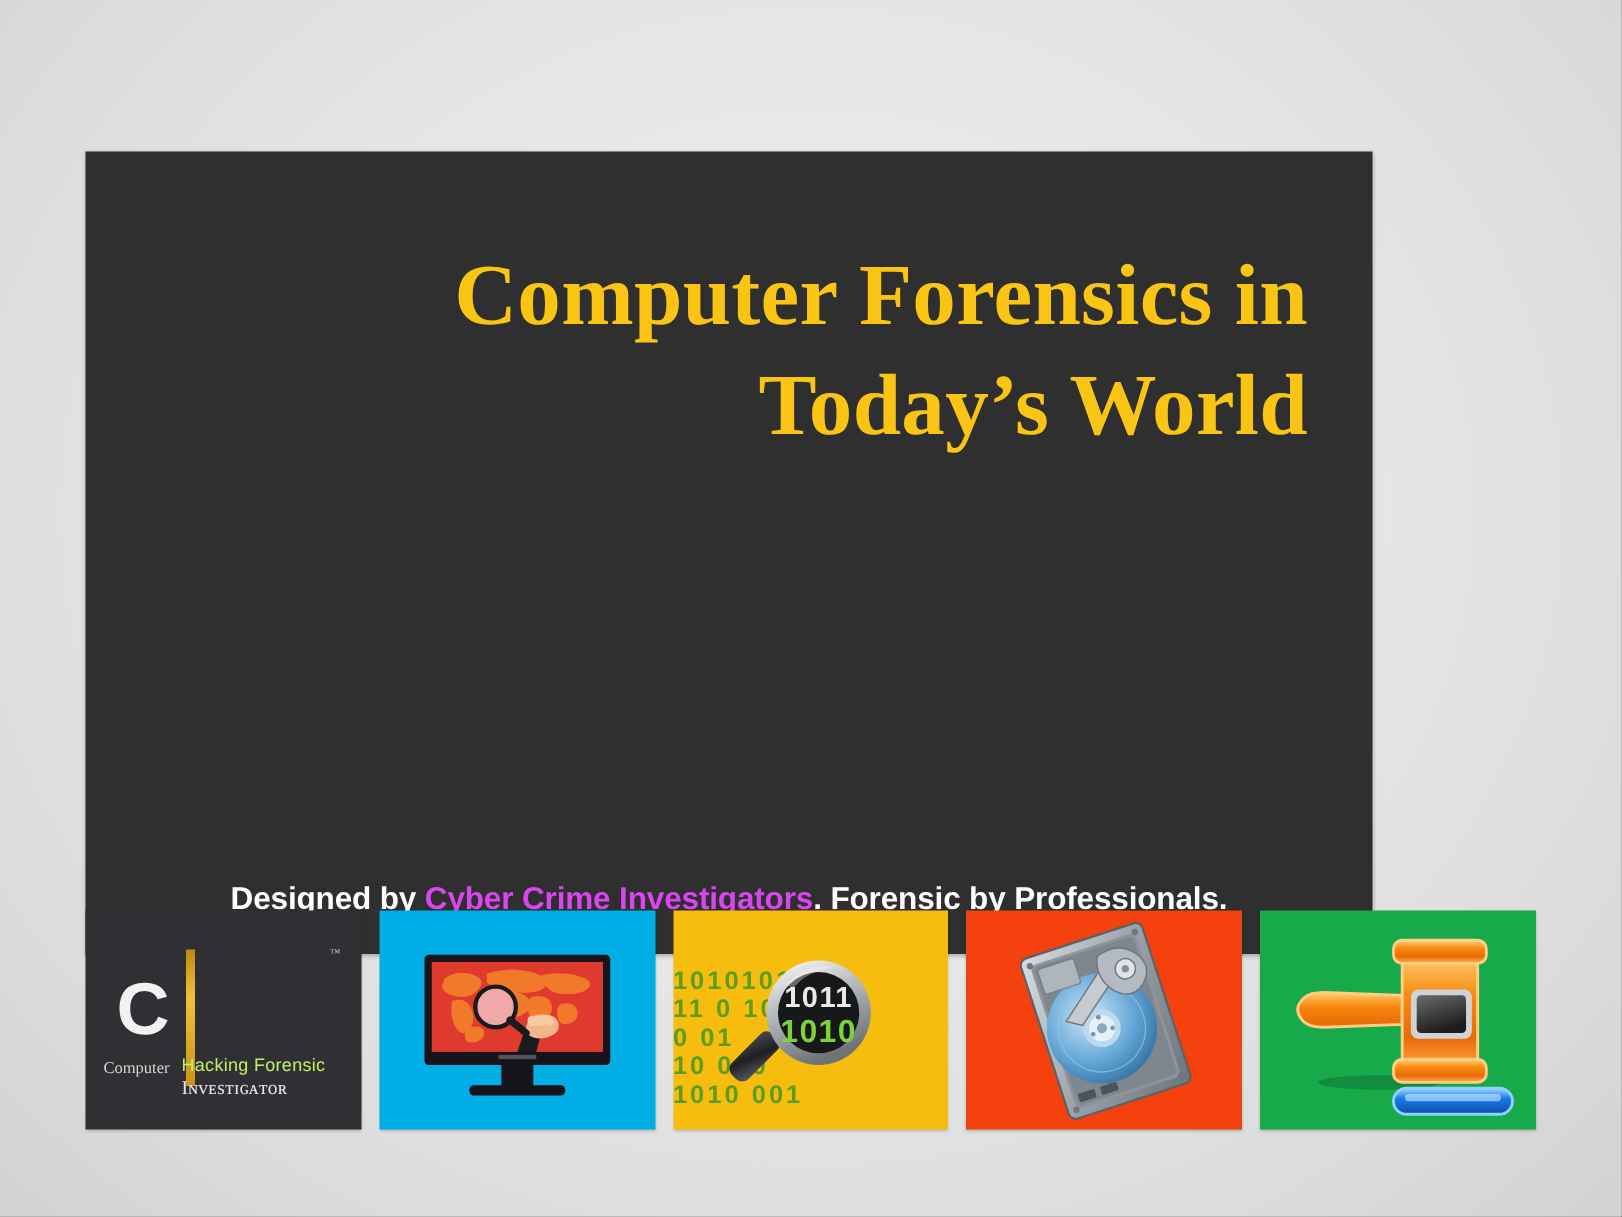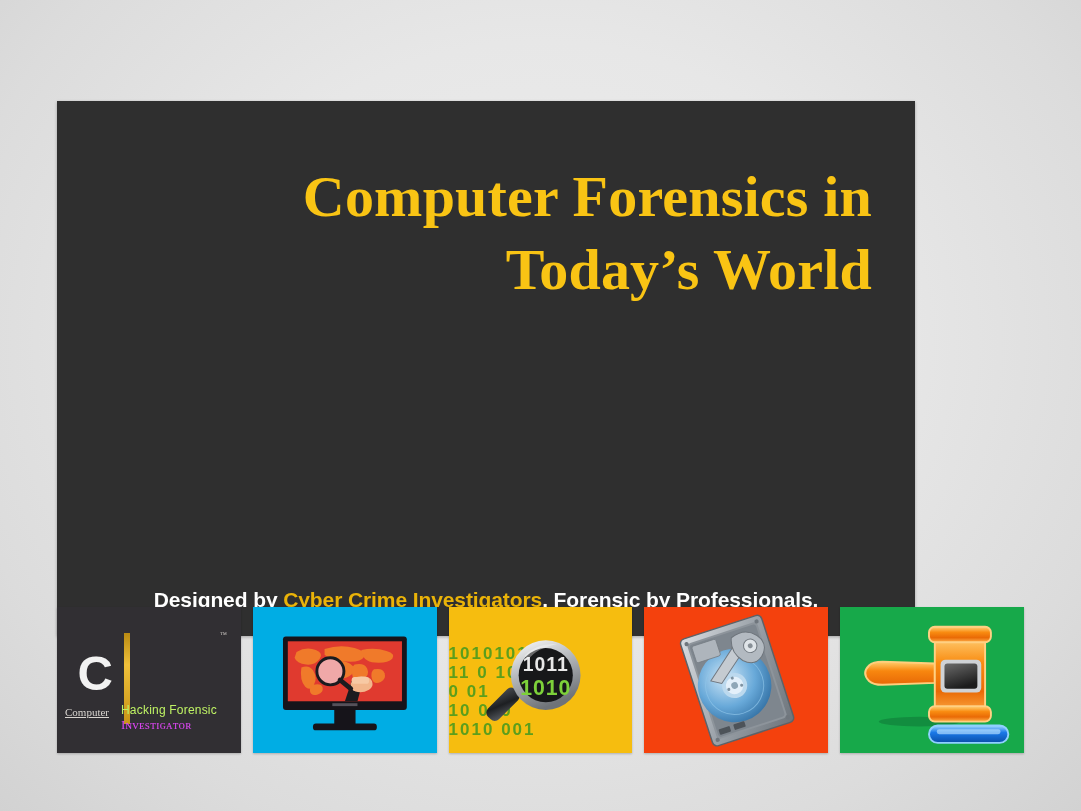--- a/index.html
+++ b/index.html
@@ -59,21 +59,21 @@
     position: absolute;
     left: 0;
     right: 0;
     top: 487px;
     text-align: center;
     font-size: 21px;
     font-weight: bold;
     color: #ffffff;
     letter-spacing: -0.1px;
   }
-  .footer-accent { color: #eab308; }
+  .footer-accent { color: #d946ef; }
 
   
   .tile-strip {
     position: absolute;
     left: 57px;
     top: 607px;
     width: 967px;
     height: 146px;
     display: flex;
     gap: 12px;
@@ -121,42 +121,41 @@
     font-size: 49px;
     line-height: 49px;
     color: #f2f2f2;
     letter-spacing: 1px;
   }
   .chfi-computer {
     position: absolute;
     left: 8px;
     top: 99px;
     width: 48px;
-    text-align: left;
+    text-align: right;
     font-family: "Liberation Serif", serif;
     font-size: 11px;
     color: #d8d4cf;
-    text-decoration: underline;
   }
   .chfi-sub1 {
     position: absolute;
     left: 64px;
     top: 96px;
     font-family: Liberation Sans, sans-serif;
     font-size: 12px;
     color: #bef264;
     letter-spacing: 0.2px;
   }
   .chfi-sub2 {
     position: absolute;
     left: 64px;
     top: 110px;
     font-family: "Liberation Serif", serif;
     font-size: 13px;
-    color: #d946ef;
+    color: #e5e5e5;
     letter-spacing: 0.2px;
   }
   .chfi-tm {
     position: absolute;
     right: 14px;
     top: 24px;
     font-family: "Liberation Serif", serif;
     font-size: 7px;
     color: #cfcbc6;
   }

